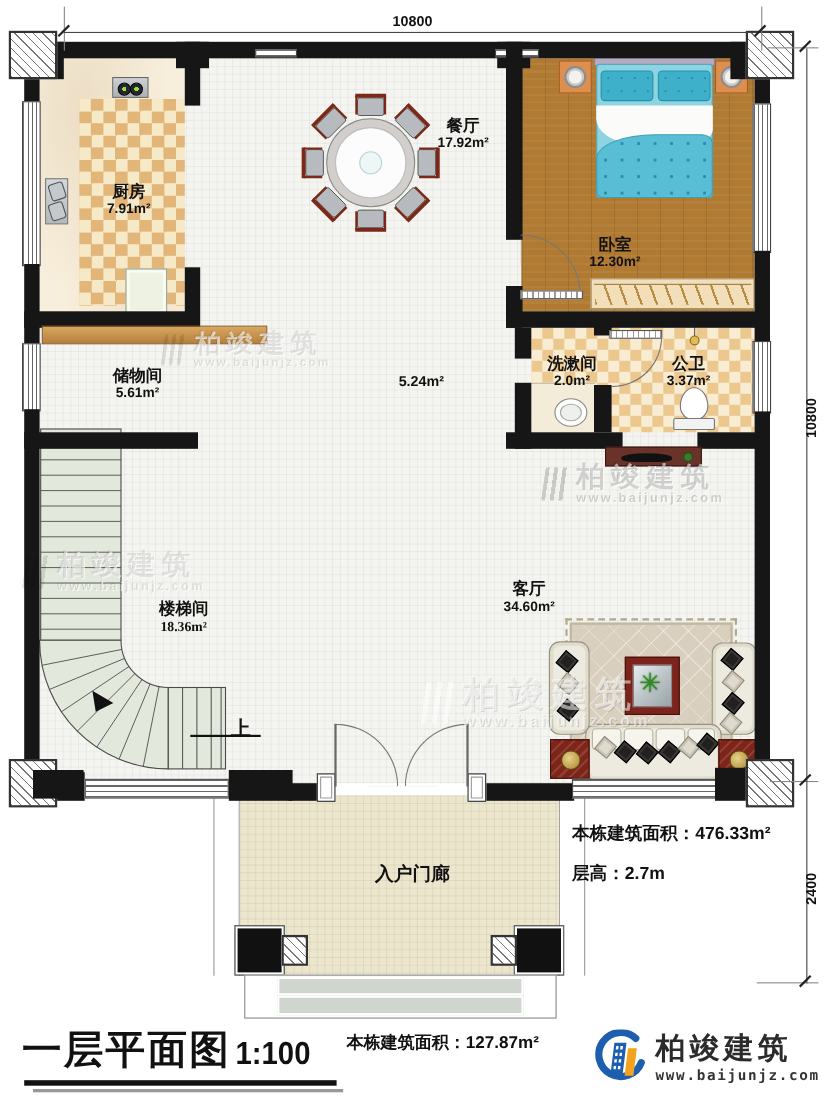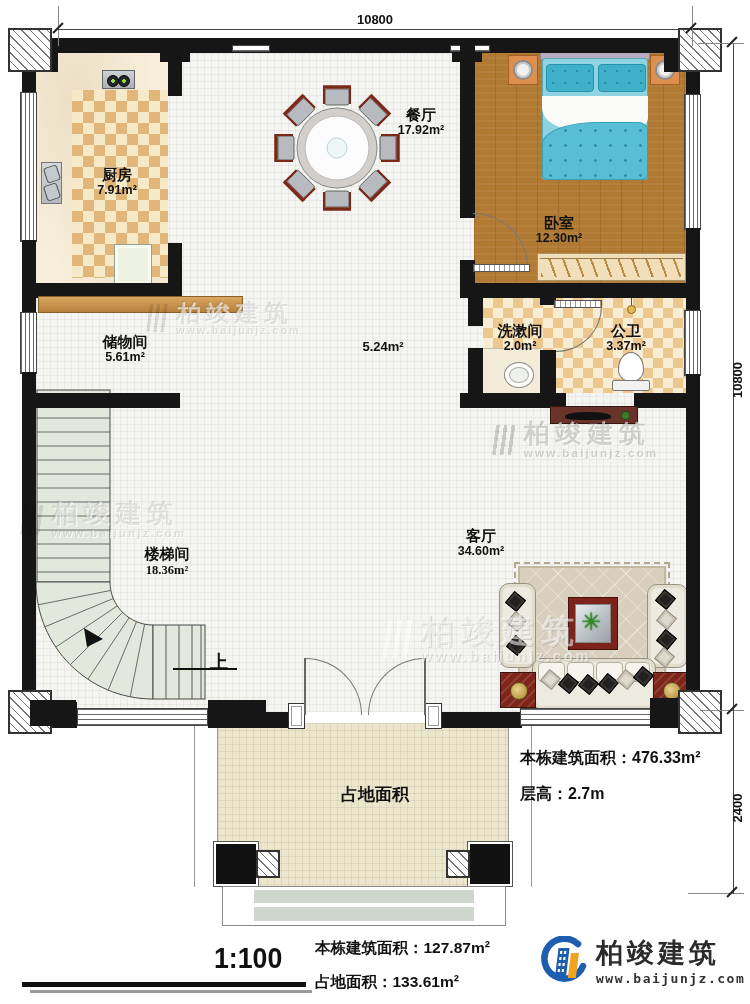--- a/index.html
+++ b/index.html
@@ -329,38 +329,36 @@
     <div class="rarea">3.37m²</div>
   </div>
   <div class="abs rlabel" style="left:167px;top:546px;font-family:Liberation Serif, serif;">
     <div class="rname">楼梯间</div>
     <div class="rarea">18.36m²</div>
   </div>
   <div class="abs rlabel" style="left:481px;top:527px;">
     <div class="rname">客厅</div>
     <div class="rarea">34.60m²</div>
   </div>
-  <div class="abs biglabel" style="left:375px;top:783px;">占地面积</div>
+  <div class="abs biglabel" style="left:375px;top:783px;">入户门廊</div>
 
   <div class="abs note" style="left:520px;top:748px;">
     <span>本栋建筑面积：</span><span>476.33m²</span>
   </div>
   <div class="abs note" style="left:520px;top:784px;">
     <span>层高：</span><span>2.7m</span>
   </div>
 
   <div class="abs" style="left:0;top:930px;width:750px;height:74px;background:#fff;">
+    <div class="abs ftitle" style="left:20px;top:6px;">一层平面图</div>
     <div class="abs fscale" style="left:214px;top:14px;">1:100</div>
     <div class="abs" style="left:22px;top:52px;width:284px;height:5px;background:#111;"></div>
     <div class="abs" style="left:30px;top:60px;width:282px;height:3px;background:#9a9a9a;"></div>
     <div class="abs farea" style="left:315px;top:8px;">
       <span>本栋建筑面积：</span><span>127.87m²</span>
-    </div>
-    <div class="abs farea" style="left:315px;top:42px;">
-      <span>占地面积：</span><span>133.61m²</span>
     </div>
     <svg class="abs" style="left:538px;top:6px;" width="52" height="52" viewBox="0 0 52 52">
       <path d="M40 8 A20 20 0 1 0 45 30" fill="none" stroke="#1d5fae" stroke-width="6.5" stroke-linecap="round"></path>
       <g transform="skewX(-7)">
         <rect x="22" y="12" width="11" height="30" fill="#1d5fae"></rect>
         <rect x="35" y="17" width="8" height="25" fill="#f2a31f"></rect>
         <g fill="#fff">
           <rect x="24" y="15" width="2.2" height="3"></rect>
             <rect x="28" y="15" width="2.2" height="3"></rect>
           <rect x="24" y="21" width="2.2" height="3"></rect>

